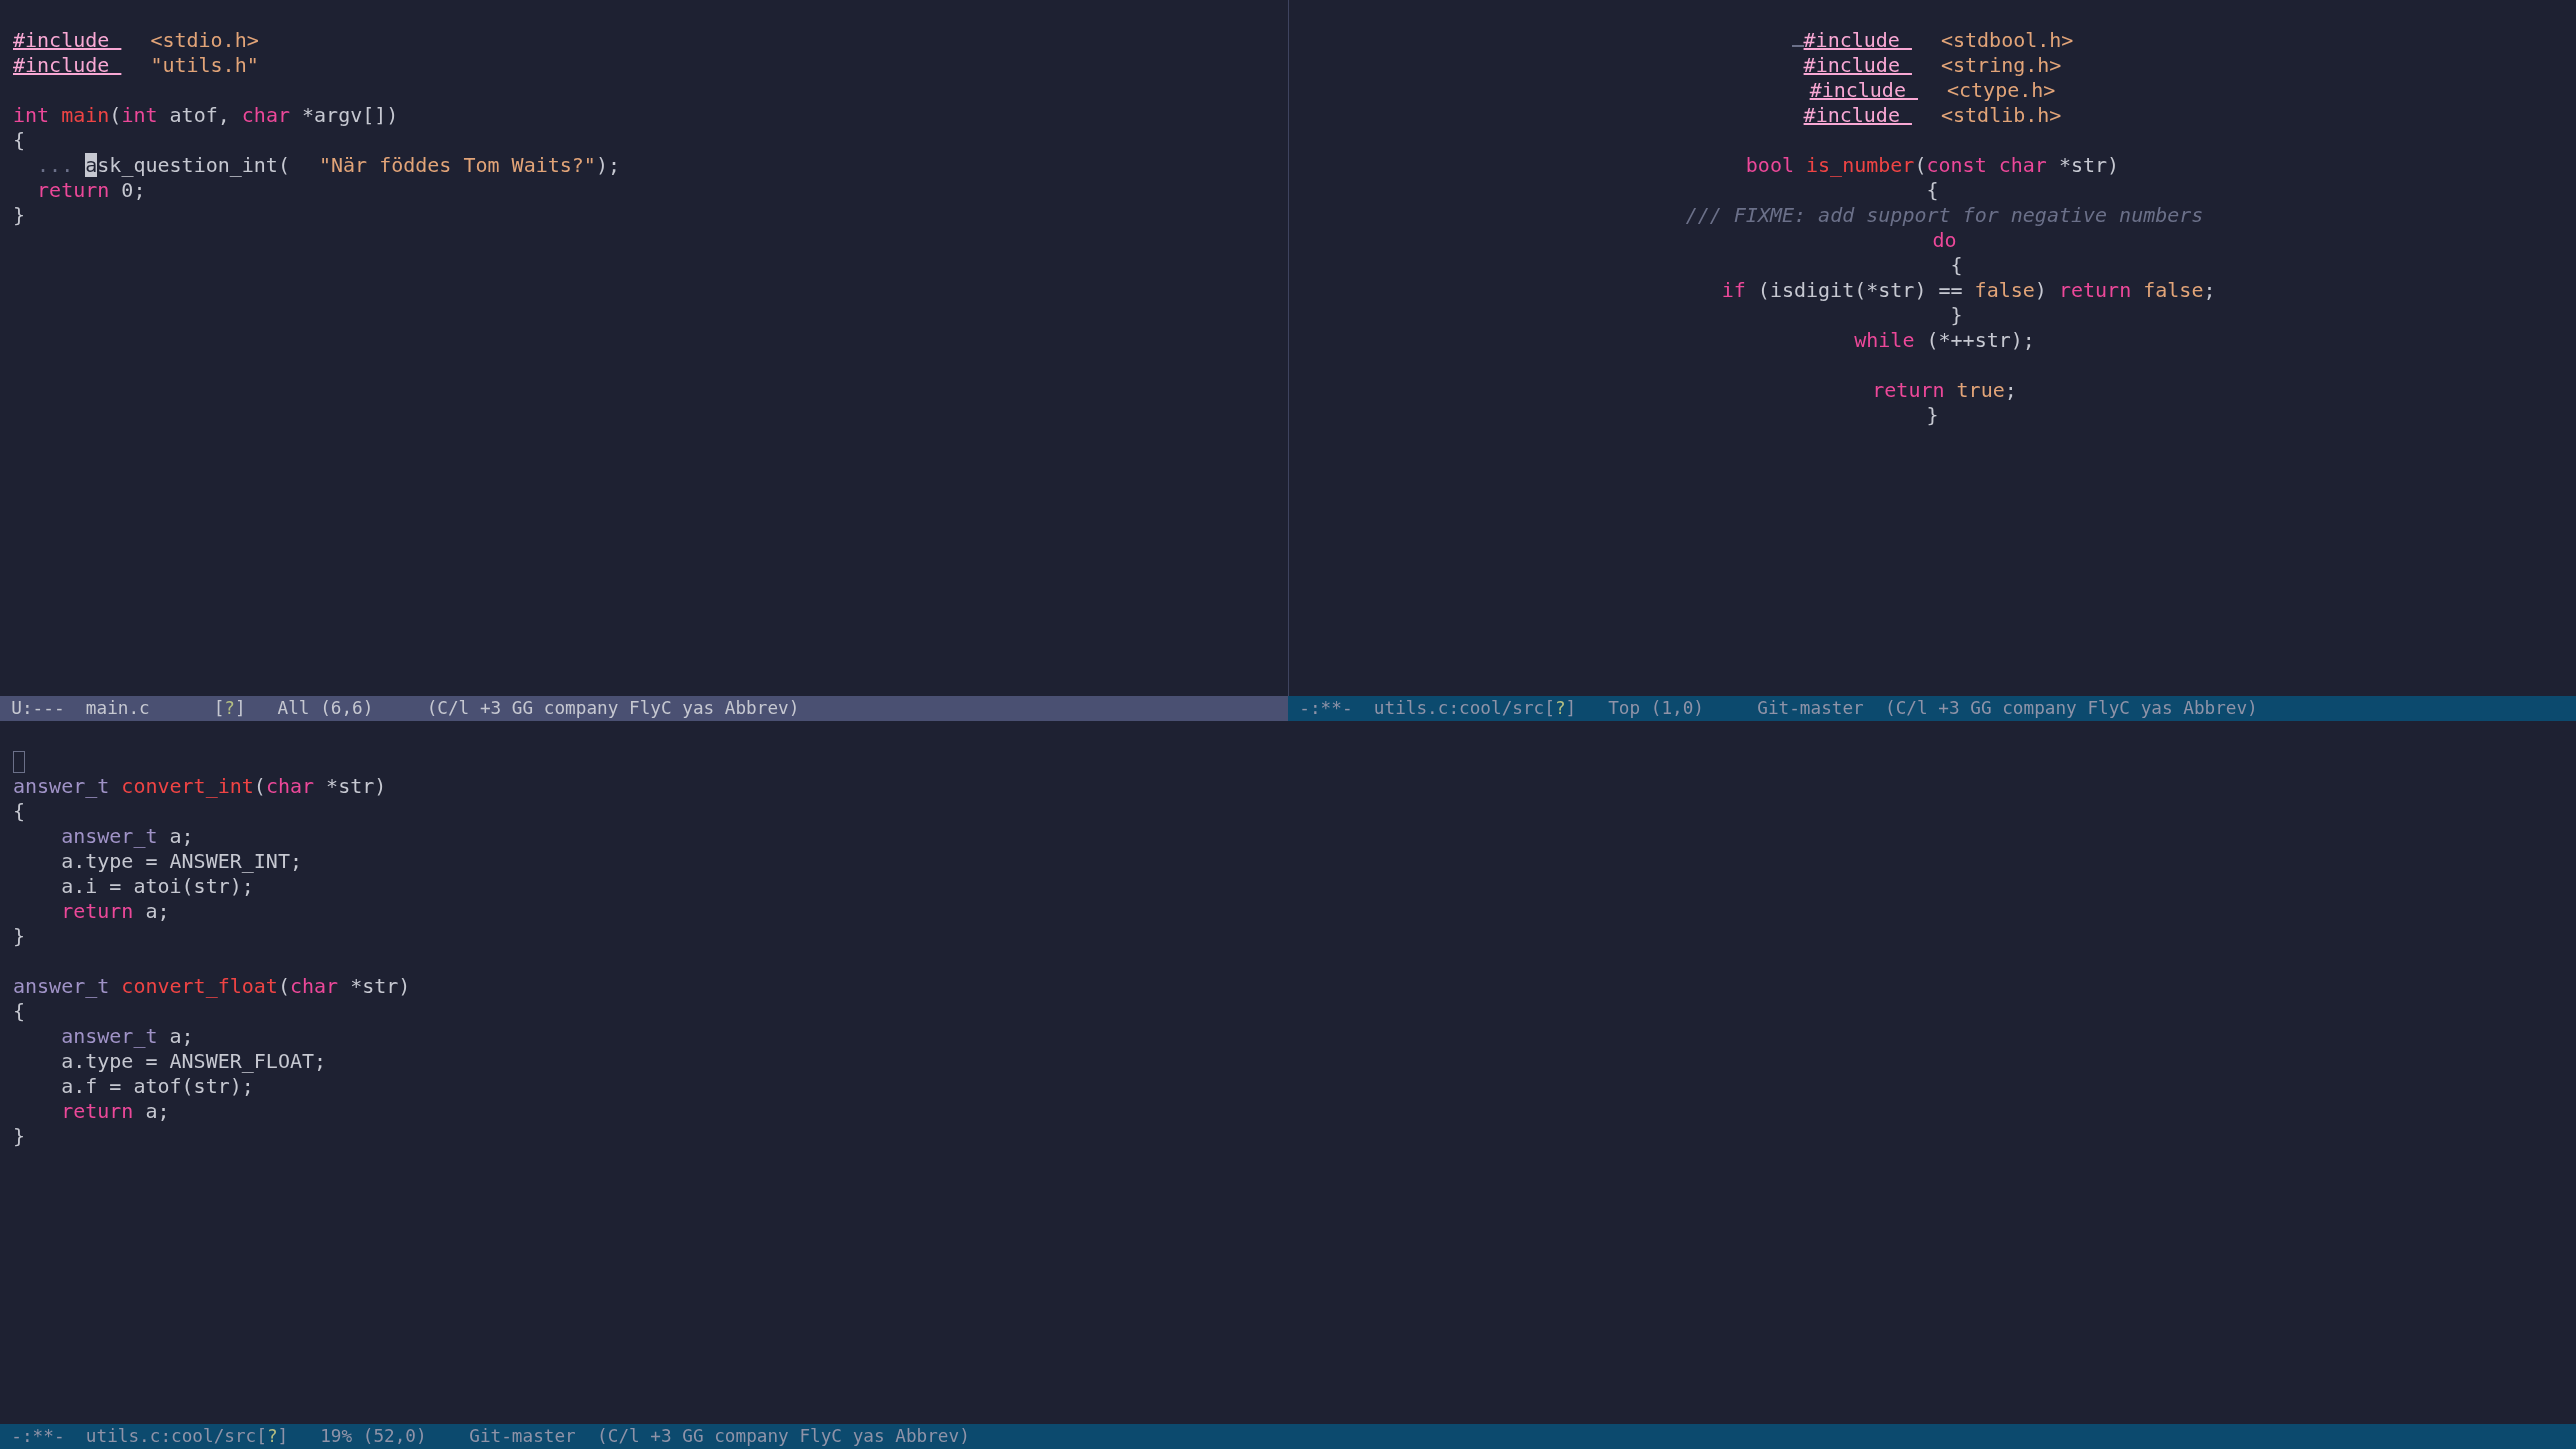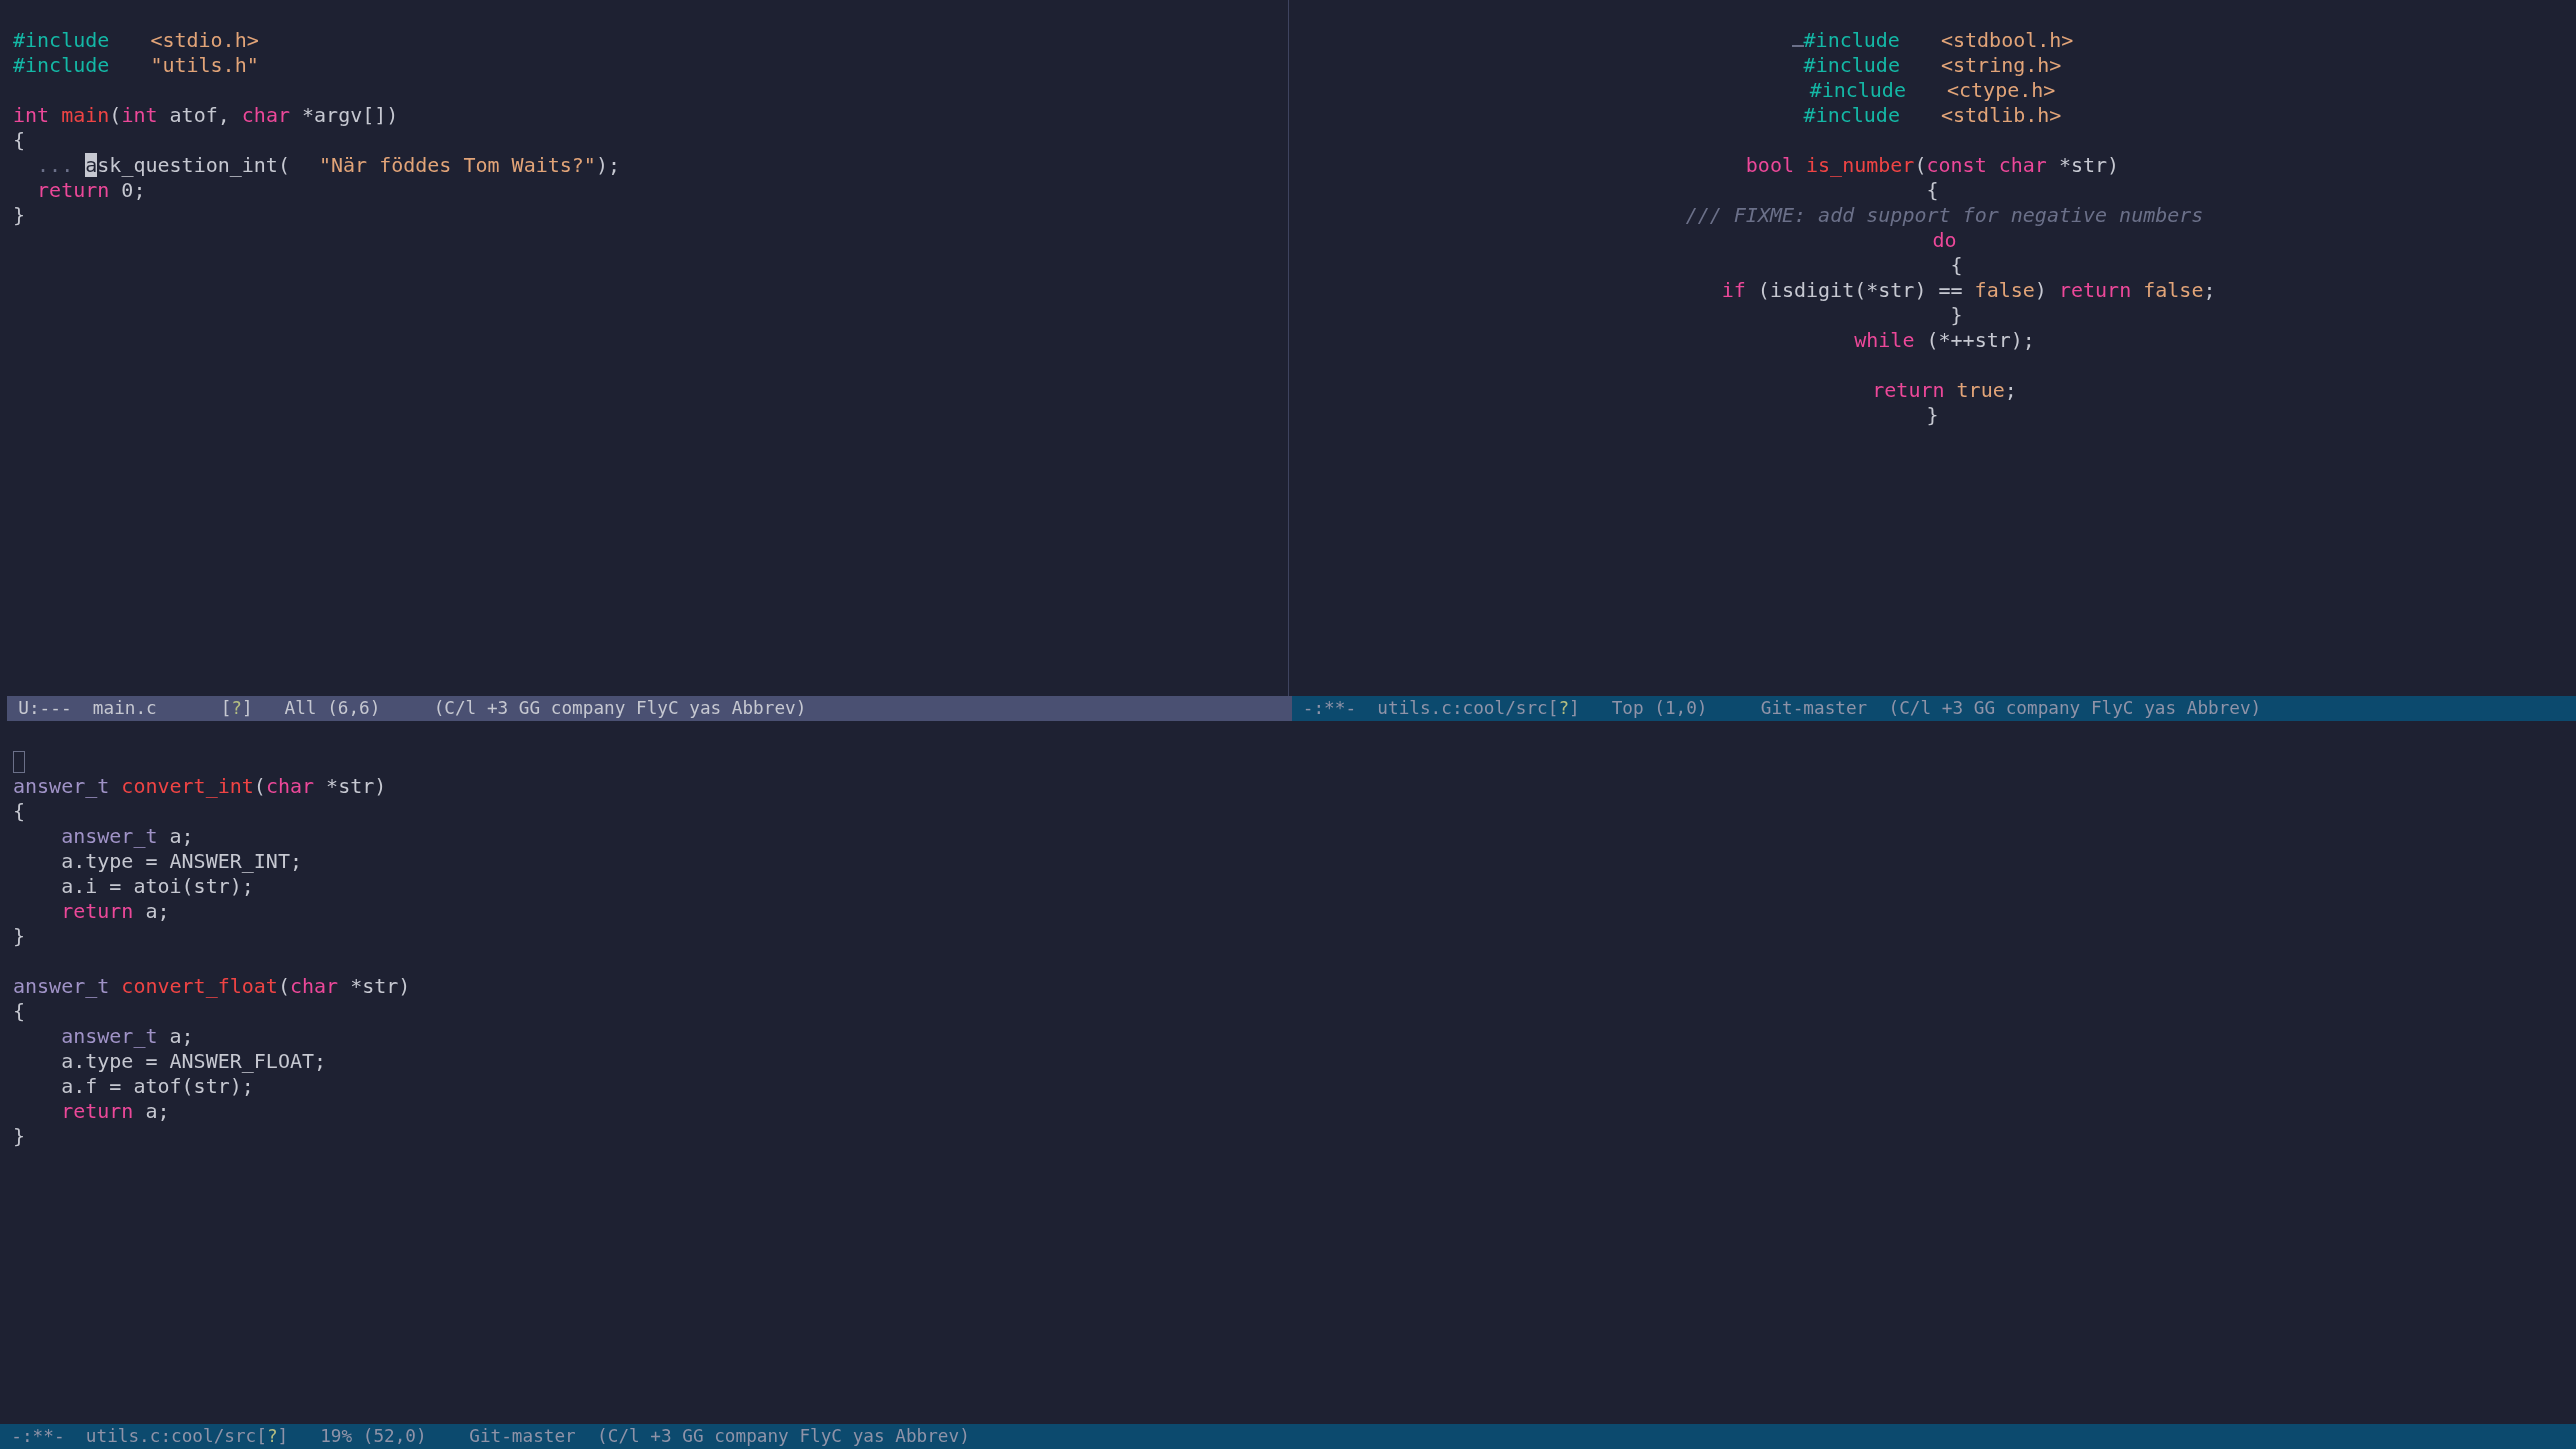--- a/index.html
+++ b/index.html
@@ -20,38 +20,38 @@
     height: 1449px;
     transform-origin: top left;
   }
   .pane {
     overflow: hidden;
     padding: 3.2px 13px;
     white-space: pre;
   }
   .pane-top-left   { grid-column: 1; grid-row: 1; }
   .pane-top-right  { grid-column: 2; grid-row: 1; border-left: 1.6px solid #3f4460; text-align: center; }
-  .modeline-row-1  { grid-column: 1 / span 2; grid-row: 2; display: flex; margin-left: 7px; }
+  .modeline-row-1  { grid-column: 1 / span 2; grid-row: 2; display: flex; }
   .pane-bottom     { grid-column: 1 / span 2; grid-row: 3; }
   .modeline-row-2  { grid-column: 1 / span 2; grid-row: 4; }
 
   .modeline {
     background: #4a5072;
     color: #c6c8d1;
     font-size: 17.7px;
     padding: 1.6px 11.3px;
     white-space: pre;
     overflow: hidden;
   }
   .modeline.inactive { background: #0c4a6e; color: #8f93a8; }
   .ml-half { width: 50%; }
   .ml-green { color: #b4be82; }
 
   
-  .pp   { color: #14b8a6; }         
+  .pp   { color: #f9a8d4; text-decoration: underline; }         
   .kw   { color: #ec4899; }         
   .ty   { color: #a093c7; }         
   .fn   { color: #ef4444; }         
   .str  { color: #e2a478; margin-left: 29px; }         
   .cmt  { color: #6b7089; font-style: italic; }
   .bool { color: #e2a478; }
   .fold { color: #6b7089; }
   .cursor {
     background: #c6c8d1;
     color: #1e2132;

